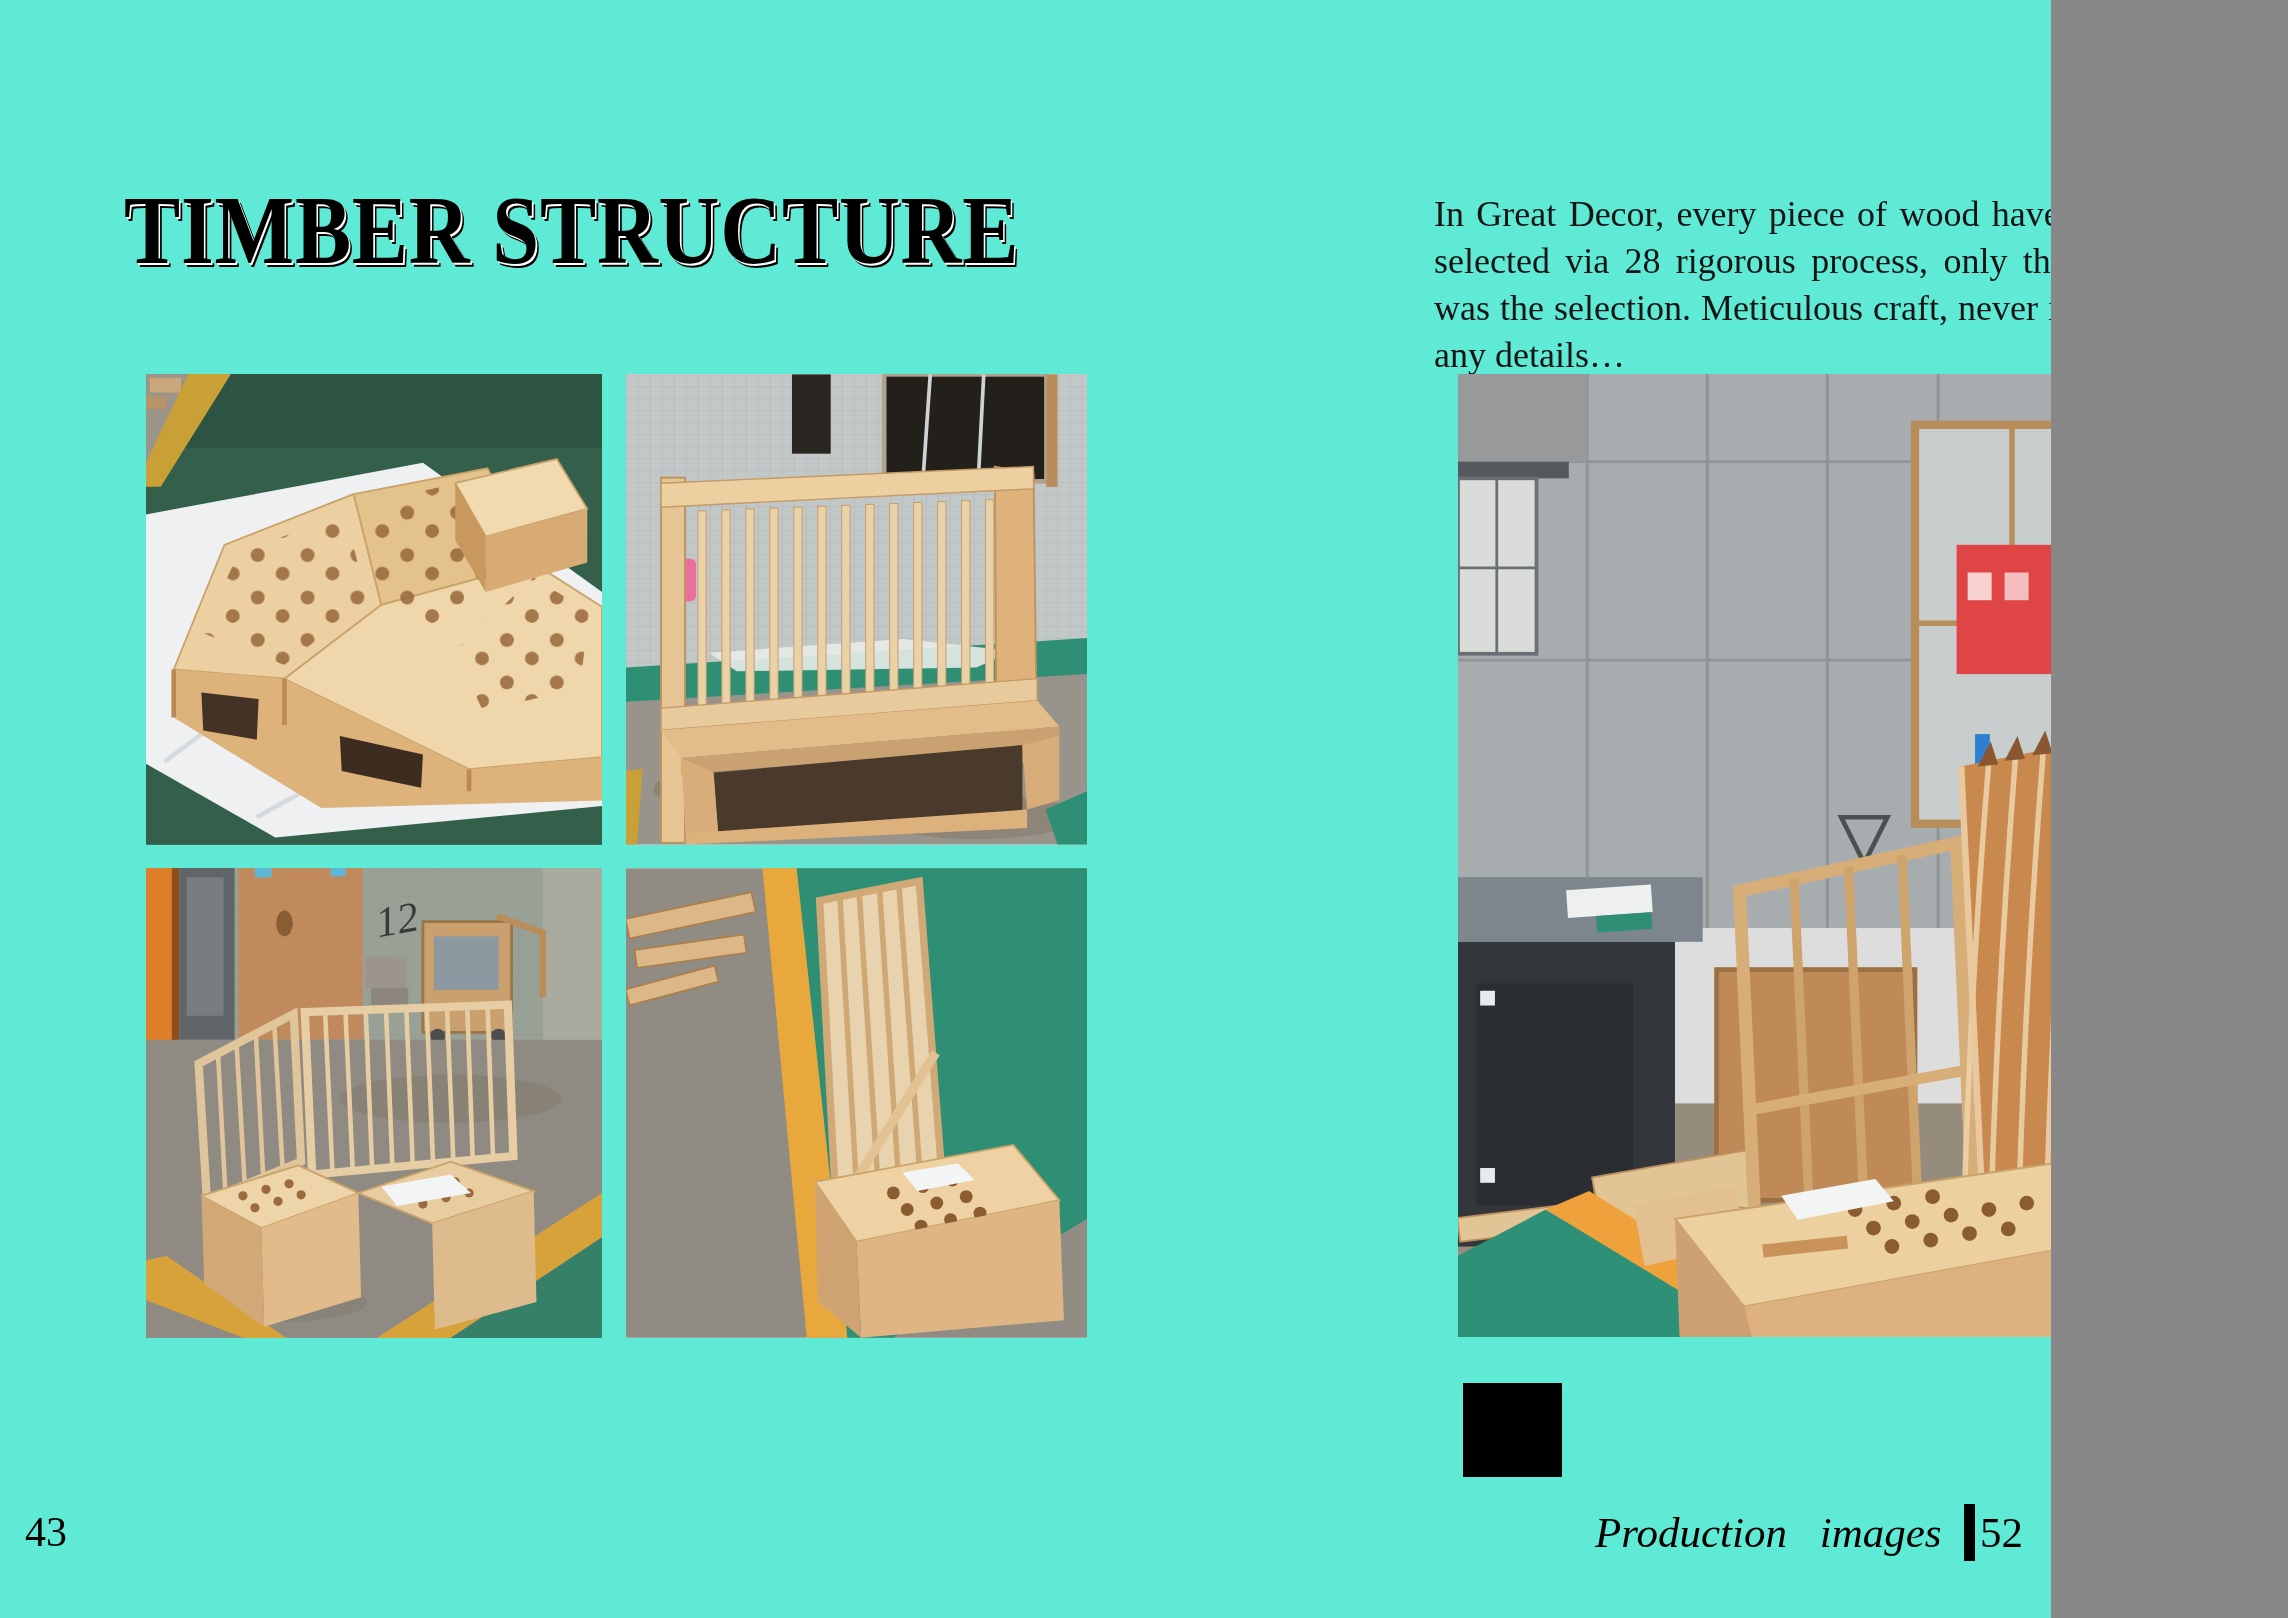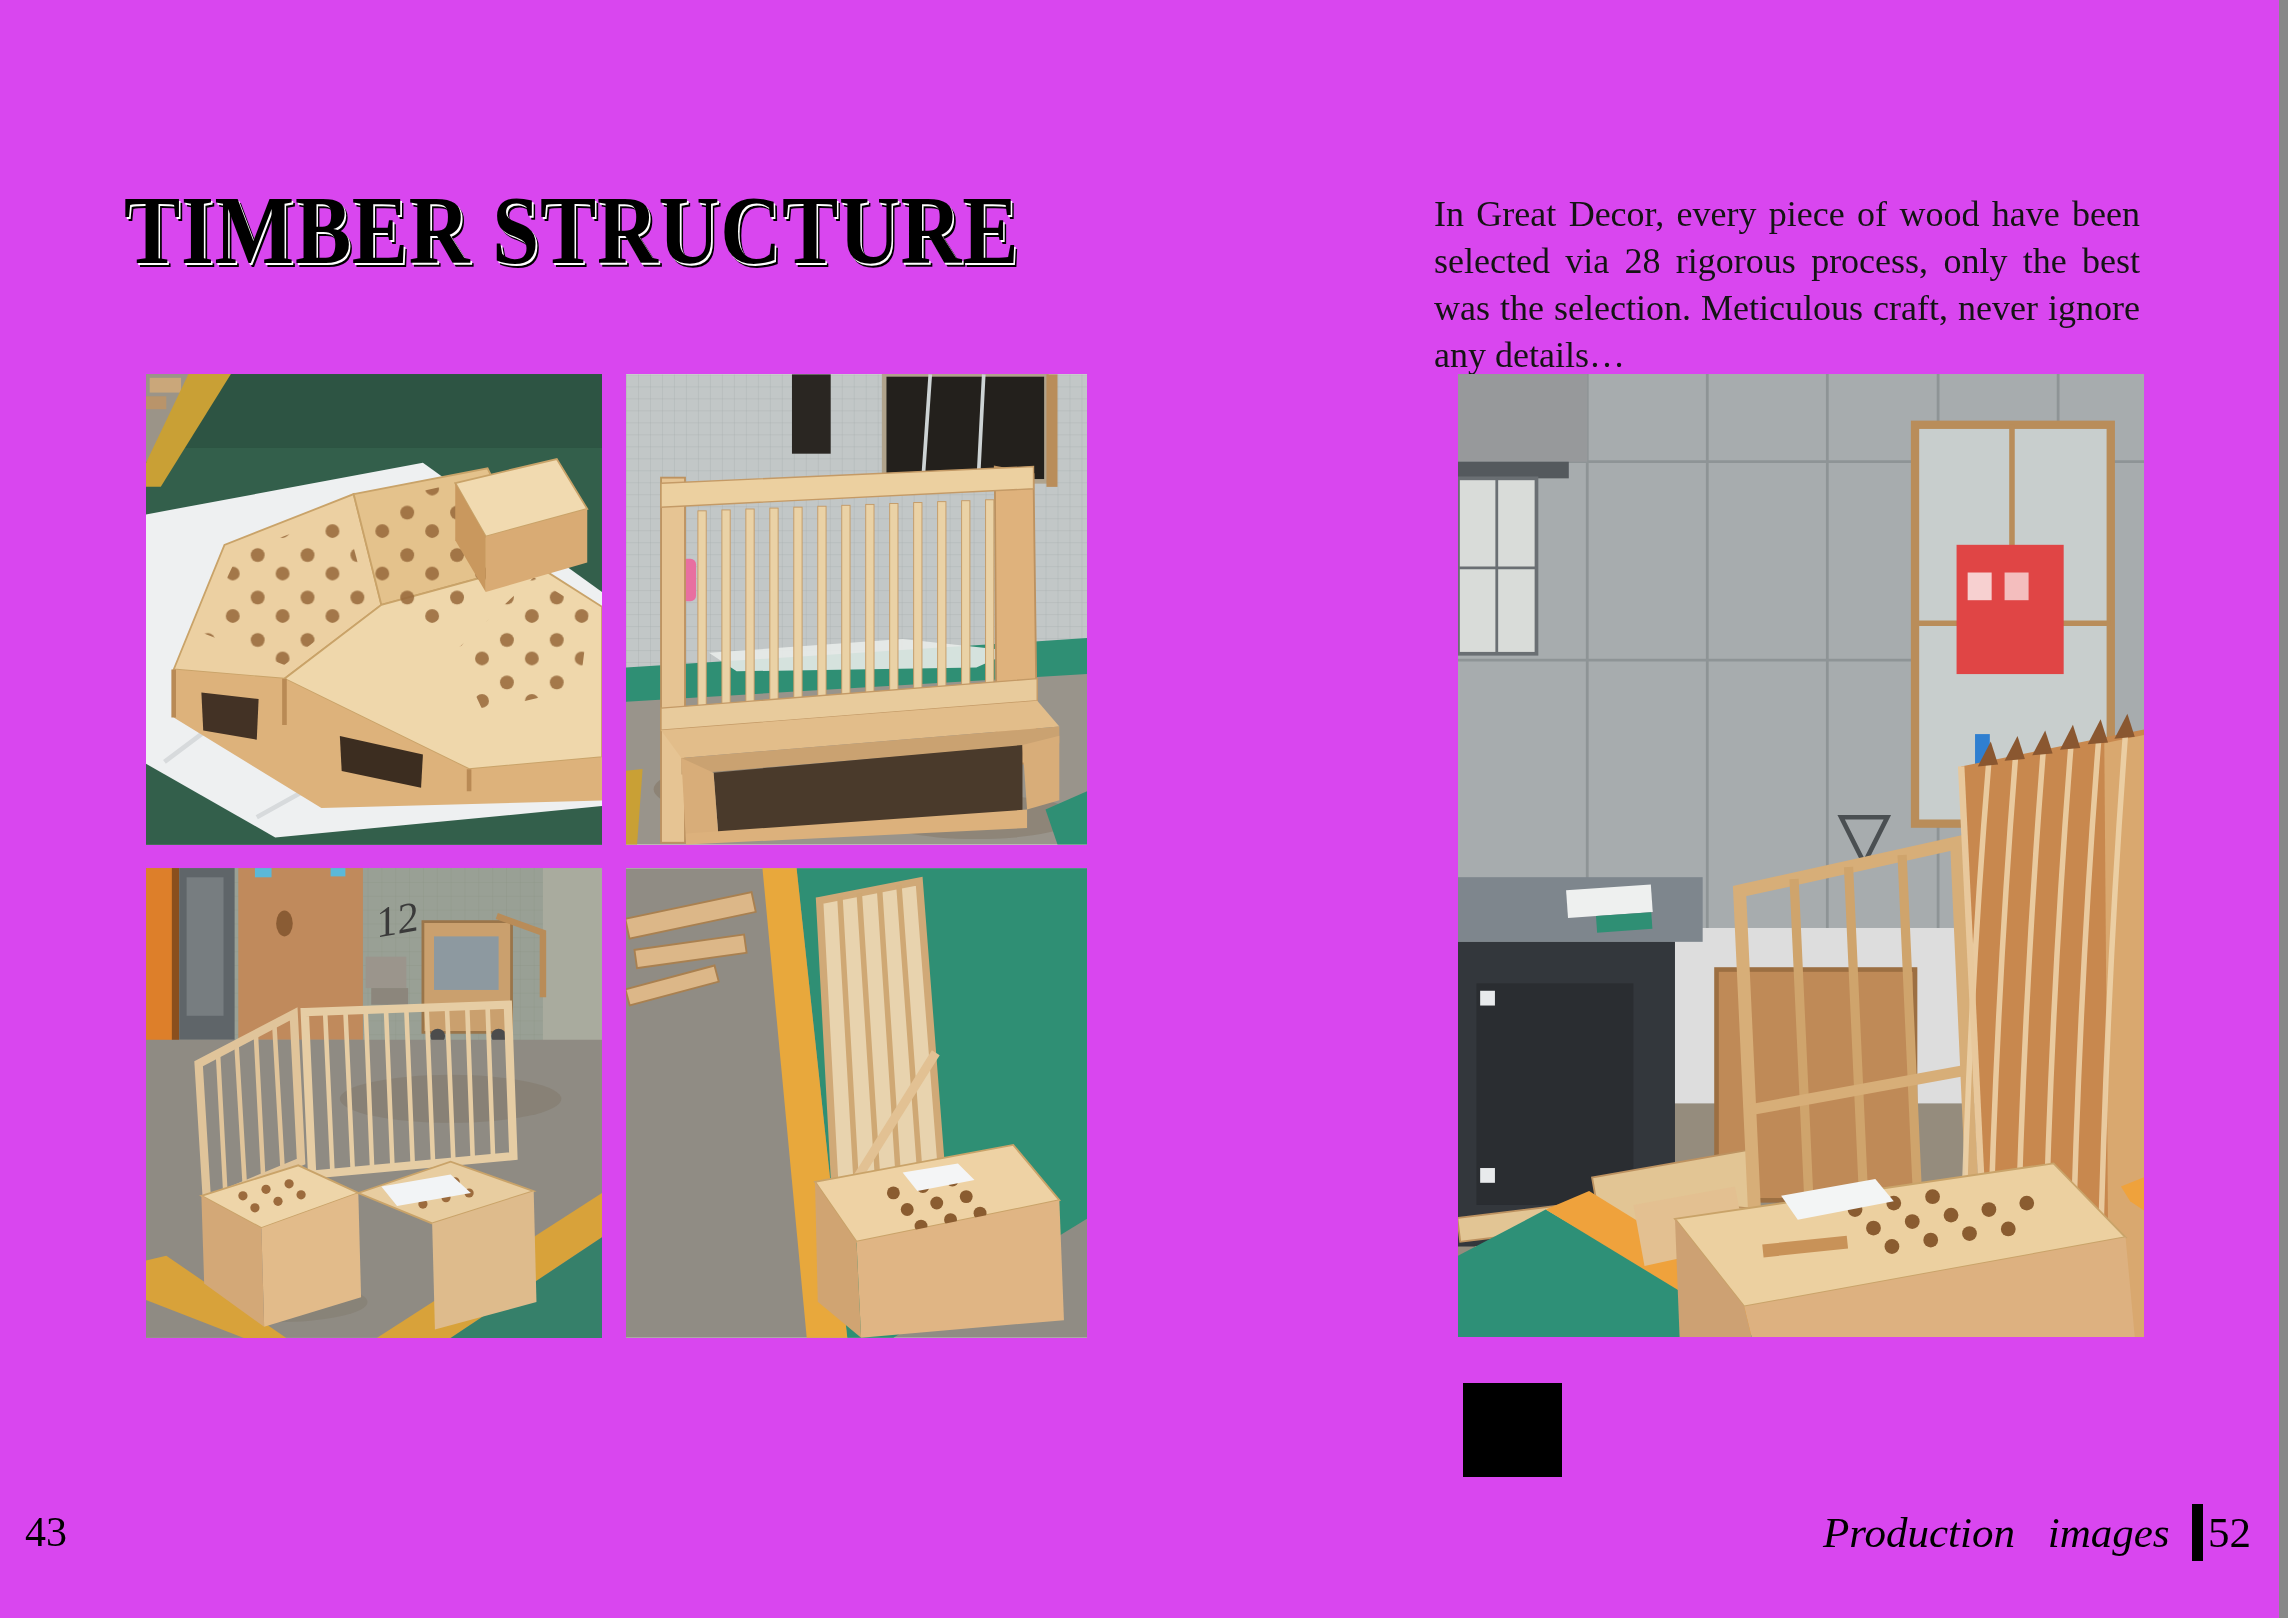--- a/index.html
+++ b/index.html
@@ -1,17 +1,17 @@
 <!DOCTYPE html>
 <html style="font-size:14.8px"><head>
 <meta charset="utf-8">
 <style>
   html,body{margin:0;padding:0;background:#888;}
   .spread{
-    position:relative;width:2279px;height:1619px;background:#d946ef;
+    position:relative;width:2051px;height:1619px;background:#5eead4;
     font-family:"Liberation Serif",serif;color:#111;overflow:hidden;
   }
   .page-title{
     position:absolute;left:124px;top:174px;margin:0;
     font-family:"Liberation Serif",serif;font-weight:700;font-size:98px;
     letter-spacing:0.9px;white-space:nowrap;color:#000;
     transform:scaleX(0.86);transform-origin:0 50%;
     text-shadow:1.8px 1.8px 0 #ffffff,3.7px 3.7px 0 #000000;
   }
   .intro{

